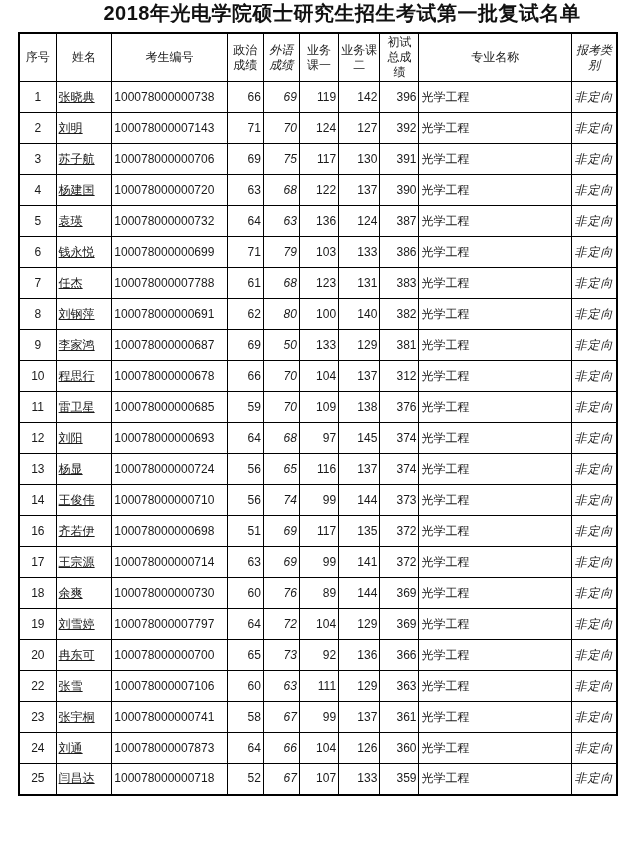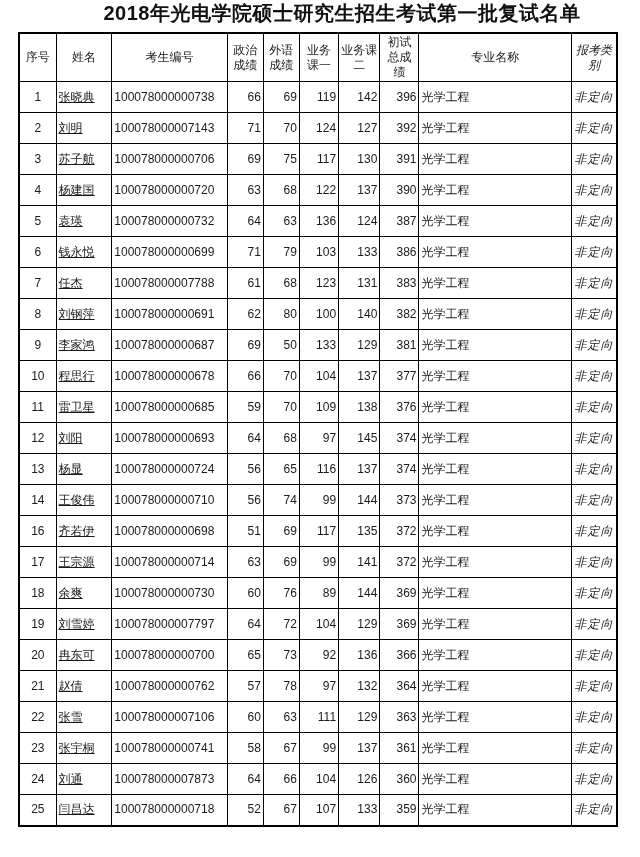--- a/index.html
+++ b/index.html
@@ -49,21 +49,21 @@
   }
   table.roster td {
     vertical-align: middle;
     padding: 1px 2px;
   }
   
   .col-index            { width: 36px;  }
   .col-name             { width: 54px;  }
   .col-candidate_no     { width: 112px; }
   .col-politics         { width: 35px;  }
-  .col-foreign_language { width: 35px;  }
+  .col-foreign_language { width: 35px; font-style: italic;  }
   .col-course1          { width: 38px;  }
   .col-course2          { width: 40px;  }
   .col-total            { width: 38px;  }
   .col-major            { width: 148px; margin-left: 45px; }
   .col-category         { width: 44px; font-style: italic;  }
   
   td.col-index    { text-align: center; }
   td.col-name     { text-align: left;  padding-left: 4px; text-decoration: underline; }
   td.col-candidate_no { text-align: left; padding-left: 5px; }
   td.col-politics,
@@ -205,21 +205,21 @@
           <td class="col-category">非定向</td>
         </tr>
         <tr>
           <td class="col-index">10</td>
           <td class="col-name">程思行</td>
           <td class="col-candidate_no">100078000000678</td>
           <td class="col-politics">66</td>
           <td class="col-foreign_language">70</td>
           <td class="col-course1">104</td>
           <td class="col-course2">137</td>
-          <td class="col-total">377</td>
+          <td class="col-total">312</td>
           <td class="col-major">光学工程</td>
           <td class="col-category">非定向</td>
         </tr>
         <tr>
           <td class="col-index">11</td>
           <td class="col-name">雷卫星</td>
           <td class="col-candidate_no">100078000000685</td>
           <td class="col-politics">59</td>
           <td class="col-foreign_language">70</td>
           <td class="col-course1">109</td>
@@ -318,32 +318,20 @@
           <td class="col-candidate_no">100078000000700</td>
           <td class="col-politics">65</td>
           <td class="col-foreign_language">73</td>
           <td class="col-course1">92</td>
           <td class="col-course2">136</td>
           <td class="col-total">366</td>
           <td class="col-major">光学工程</td>
           <td class="col-category">非定向</td>
         </tr>
         <tr>
-          <td class="col-index">21</td>
-          <td class="col-name">赵倩</td>
-          <td class="col-candidate_no">100078000000762</td>
-          <td class="col-politics">57</td>
-          <td class="col-foreign_language">78</td>
-          <td class="col-course1">97</td>
-          <td class="col-course2">132</td>
-          <td class="col-total">364</td>
-          <td class="col-major">光学工程</td>
-          <td class="col-category">非定向</td>
-        </tr>
-        <tr>
           <td class="col-index">22</td>
           <td class="col-name">张雪</td>
           <td class="col-candidate_no">100078000007106</td>
           <td class="col-politics">60</td>
           <td class="col-foreign_language">63</td>
           <td class="col-course1">111</td>
           <td class="col-course2">129</td>
           <td class="col-total">363</td>
           <td class="col-major">光学工程</td>
           <td class="col-category">非定向</td>

